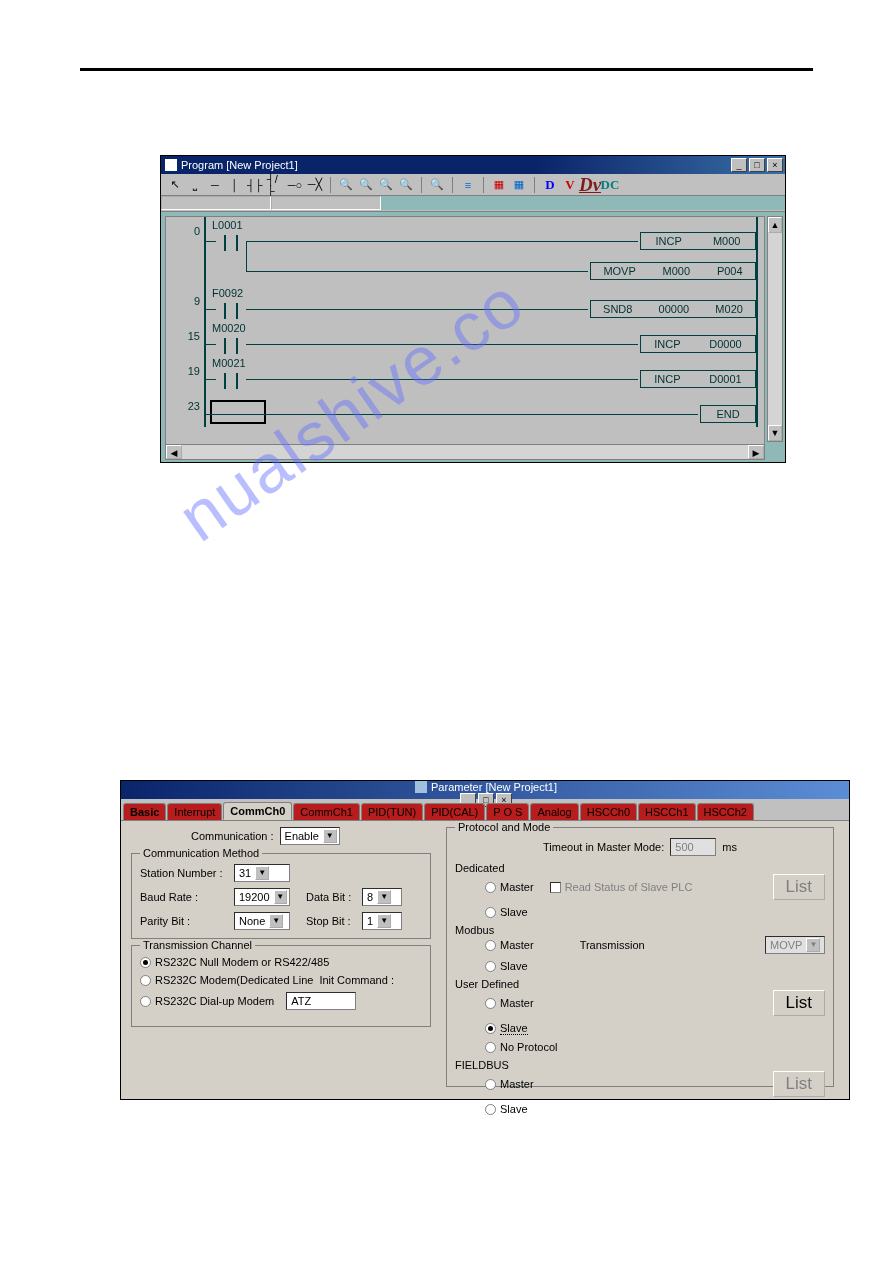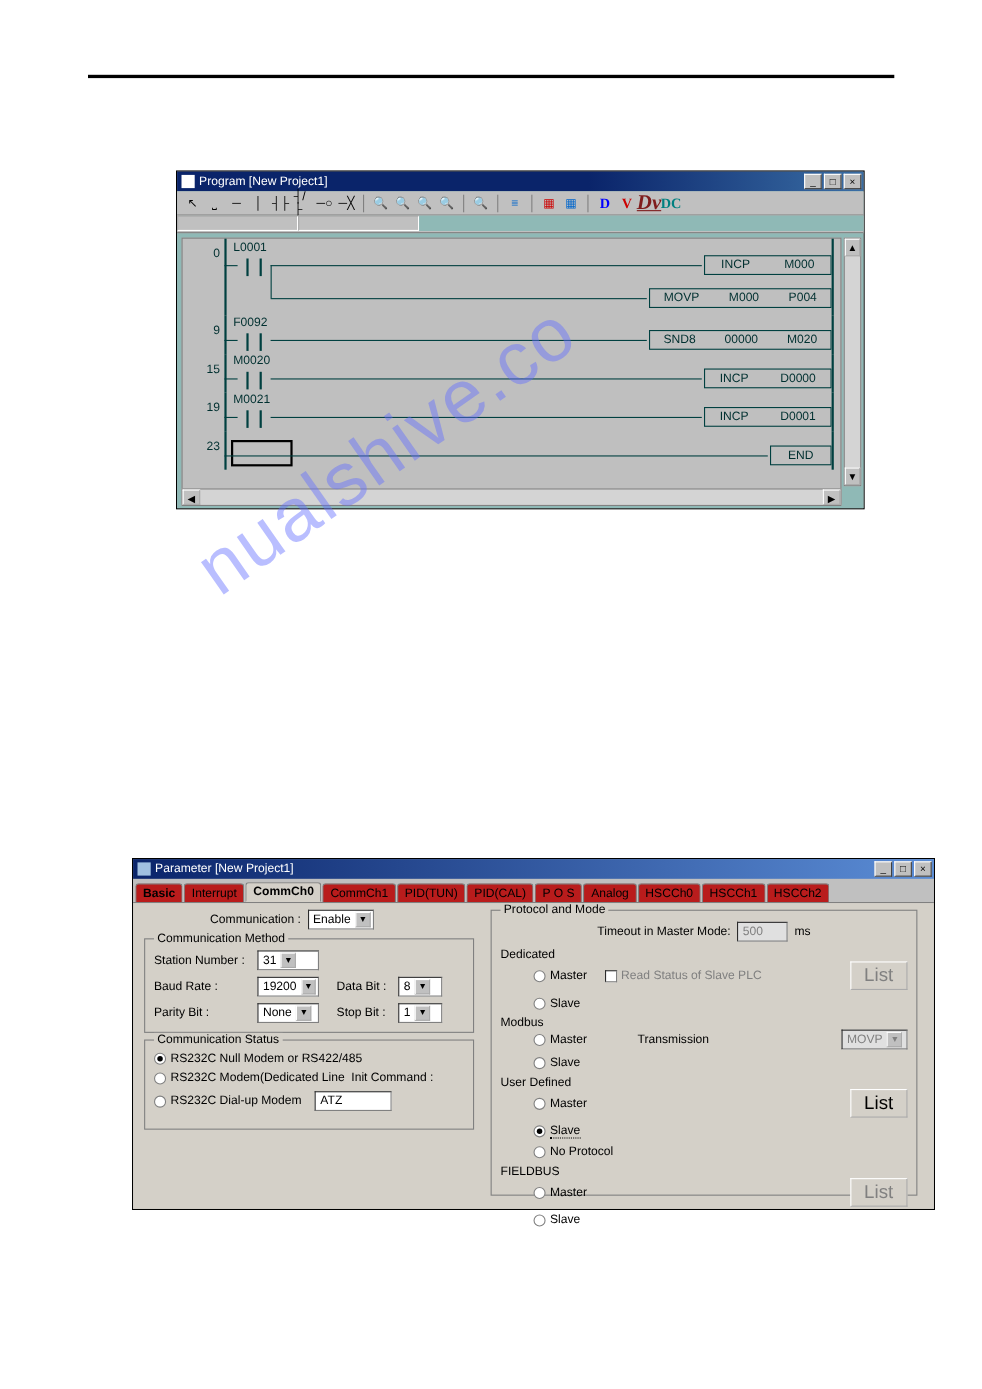--- a/index.html
+++ b/index.html
@@ -37,21 +37,21 @@
   .titlebar {
     height: 18px;
     display: flex;
     align-items: center;
     justify-content: space-between;
     padding: 0 2px 0 4px;
     color: #fff;
     font-size: 11px;
   }
   .titlebar.blue { background: linear-gradient(90deg,#0a246a 0%,#0a246a 60%,#3a6ea5 100%); }
-  .titlebar.blue2 { background: linear-gradient(90deg,#0a246a 0%,#5b8dd6 100%); }
+  .titlebar.blue2 { background: linear-gradient(90deg,#0a246a 0%,#5b8dd6 100%); flex-direction: column; }
   .tb-left { display:flex; align-items:center; gap:4px; }
   .tb-icon { width:12px; height:12px; background:#fff; display:inline-block; }
   .tb-btns { display:flex; gap:2px; }
   .tb-btn {
     width:16px; height:14px; background:#c0c0c0;
     border:1px solid #fff; border-right-color:#404040; border-bottom-color:#404040;
     font-size:9px; line-height:12px; text-align:center; color:#000;
   }
   
   #program-win { left:160px; top:155px; width:626px; height:308px; z-index:2; }
@@ -382,21 +382,21 @@
         </span>
         <span class="lbl" style="width:50px; margin-left:10px">Stop Bit :</span>
         <span class="combo" style="width:40px">
           <span>1</span>
             <span class="arrow">▼</span>
         </span>
       </div>
     </div>
 
     <div class="grp" style="left:10px; top:124px; width:300px; height:82px">
-      <span class="grp-title">Communication Status</span>
+      <span class="grp-title">Transmission Channel</span>
       <div class="row">
         <span class="radio sel">
           <span class="dot"></span>
           <span>RS232C Null Modem or RS422/485</span>
         </span>
       </div>
       <div class="row">
         <span class="radio">
           <span class="dot"></span>
           <span>RS232C Modem(Dedicated Line</span>

